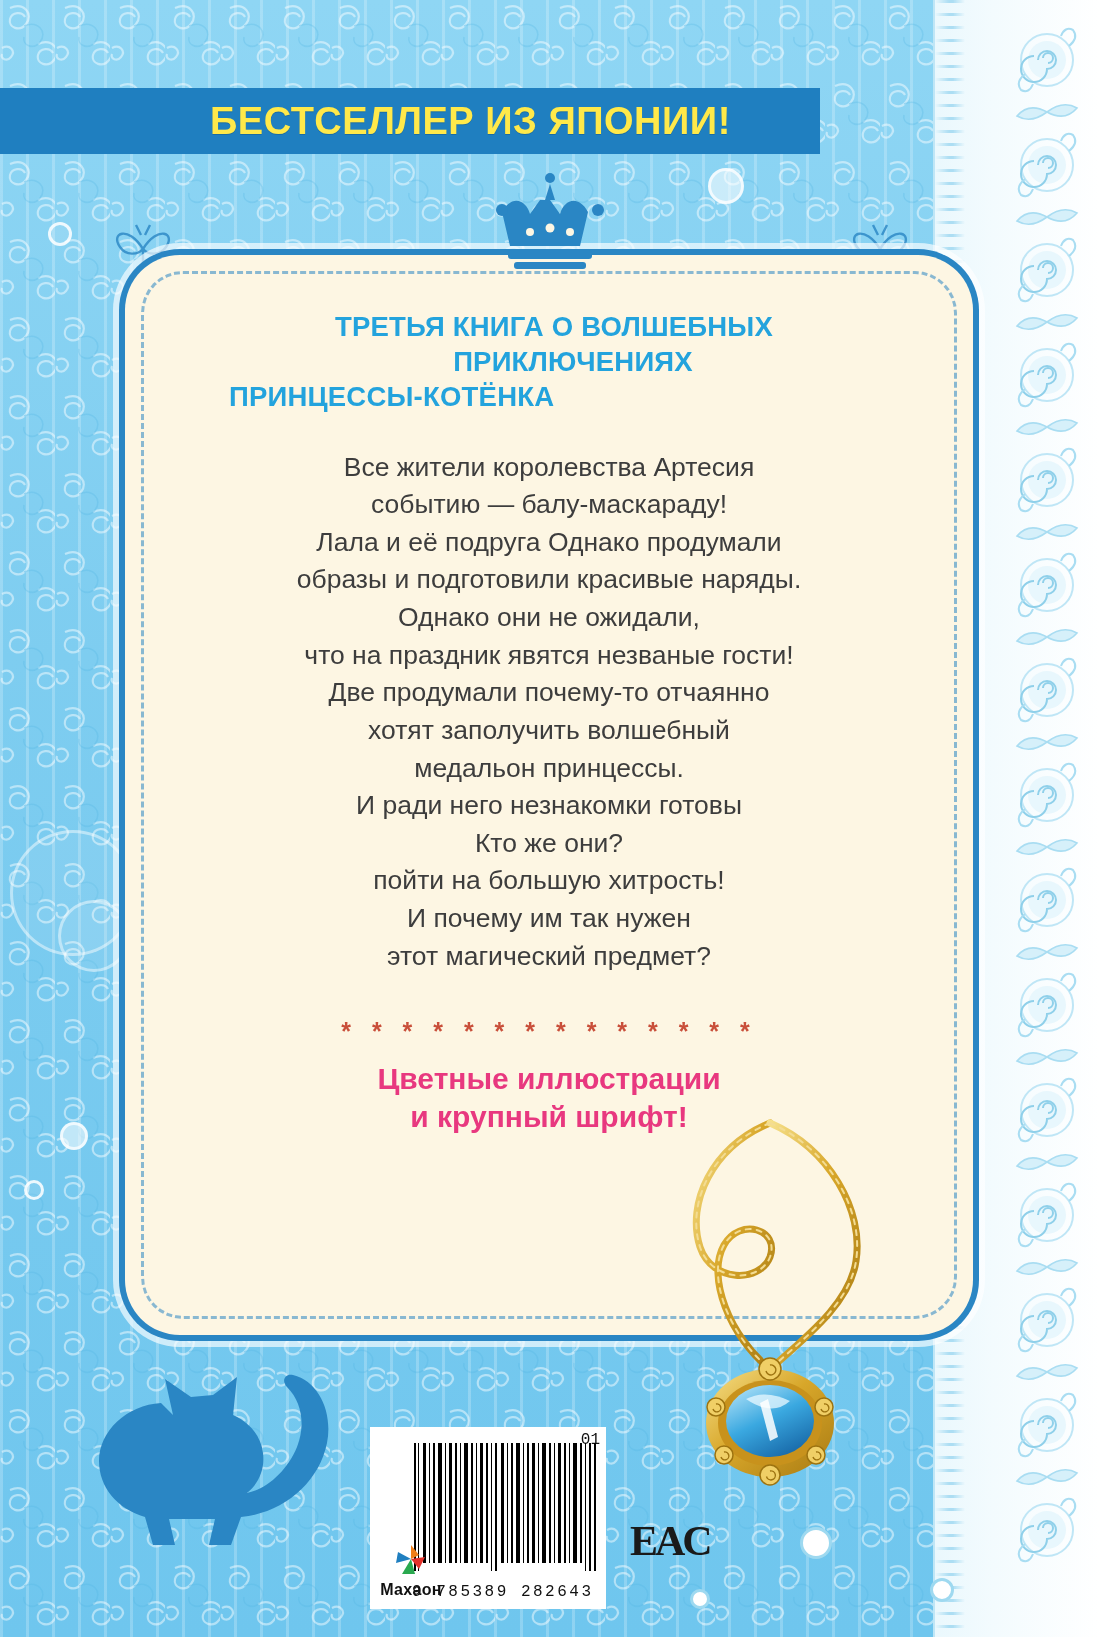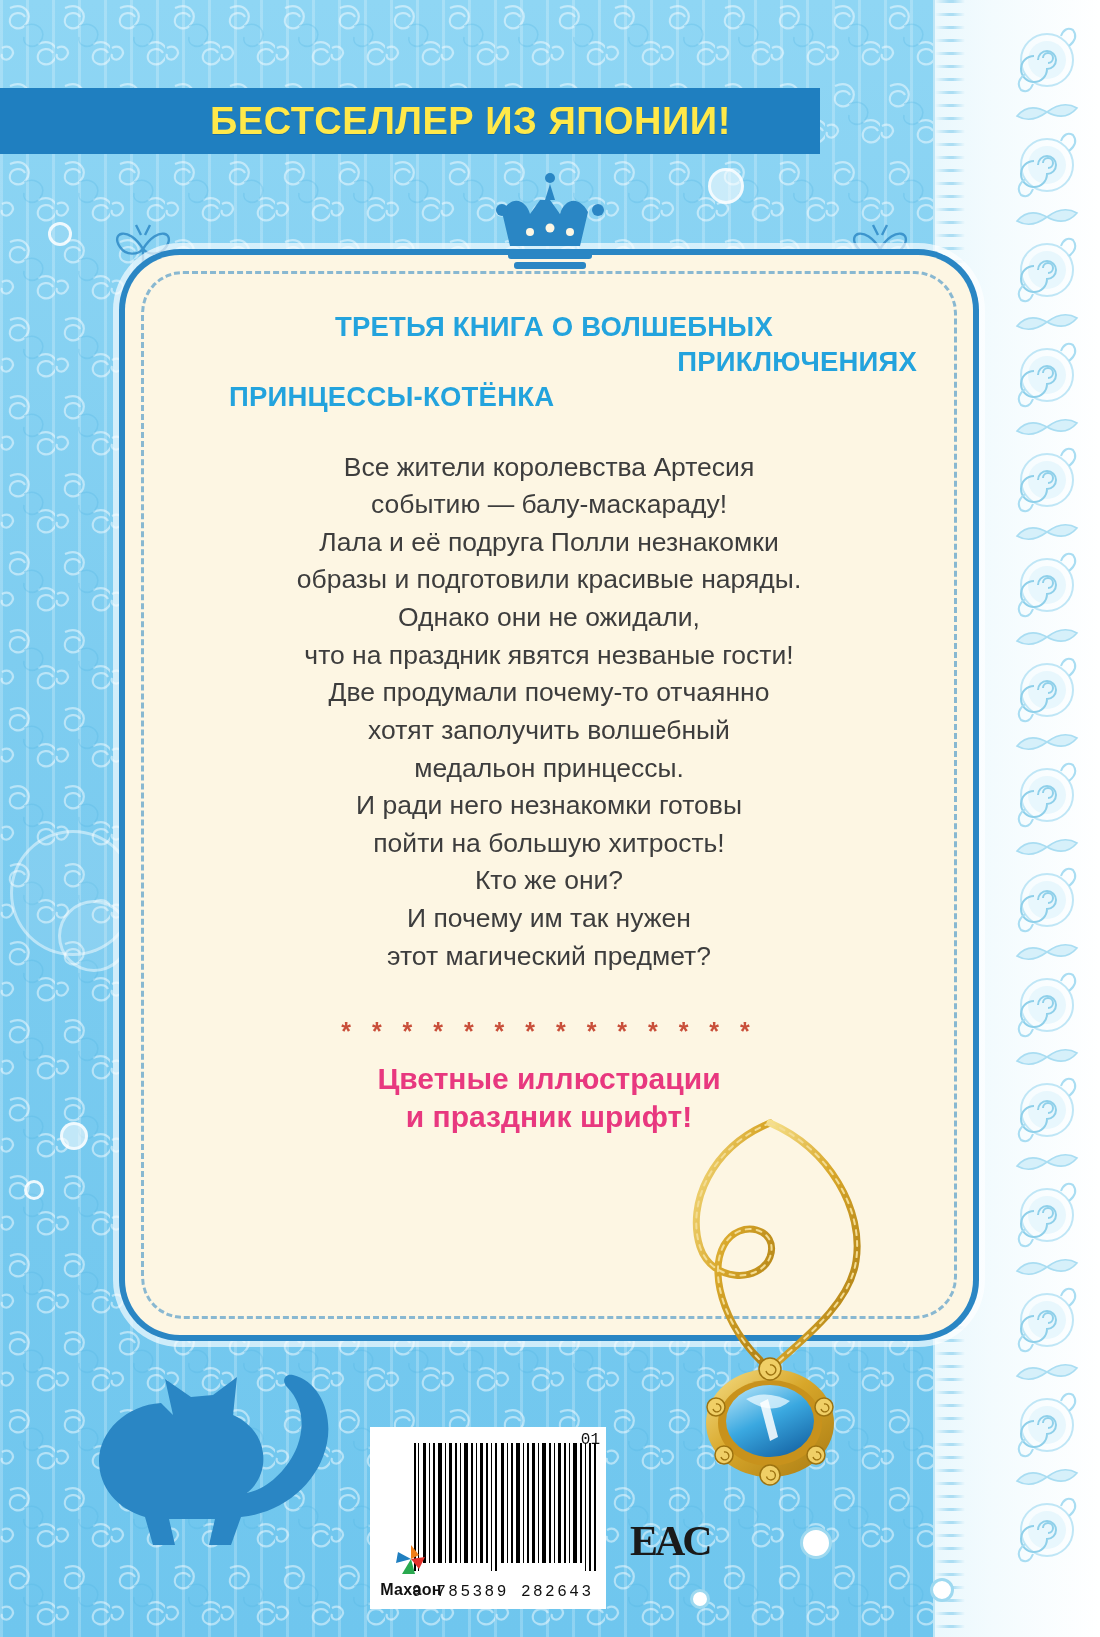--- a/index.html
+++ b/index.html
@@ -146,21 +146,21 @@
     color: #23a3dd;
     font-size: 27.5px;
     font-weight: bold;
     line-height: 1.28;
     letter-spacing: .2px;
     text-transform: uppercase;
     margin: 0 0 34px 0;
   }
   .subtitle span { display: block; }
   .sub-l1 { margin-left: 10px; }
-  .sub-l2 { text-align: right; padding-left: 48px; }
+  .sub-l2 { text-align: center; padding-left: 48px; }
   .sub-l3 { text-align: left; padding-left: 48px; }
 
   .blurb {
     color: #3d3d3d;
     font-size: 26.5px;
     line-height: 1.42;
     margin: 0;
   }
   .blurb span { display: block; }
 
@@ -413,39 +413,39 @@
 
       <div class="subtitle">
         <span class="sub-l1">ТРЕТЬЯ КНИГА О ВОЛШЕБНЫХ</span>
         <span class="sub-l2">ПРИКЛЮЧЕНИЯХ</span>
         <span class="sub-l3">ПРИНЦЕССЫ-КОТЁНКА</span>
       </div>
 
       <div class="blurb">
         <span>Все жители королевства Артесия</span>
         <span>событию — балу-маскараду!</span>
-        <span>Лала и её подруга Полли незнакомки</span>
+        <span>Лала и её подруга Однако продумали</span>
         <span>образы и подготовили красивые наряды.</span>
         <span>Однако они не ожидали,</span>
         <span>что на праздник явятся незваные гости!</span>
         <span>Две продумали почему-то отчаянно</span>
         <span>хотят заполучить волшебный</span>
         <span>медальон принцессы.</span>
         <span>И ради него незнакомки готовы</span>
+        <span>Кто же они?</span>
         <span>пойти на большую хитрость!</span>
-        <span>Кто же они?</span>
         <span>И почему им так нужен</span>
         <span>этот магический предмет?</span>
       </div>
 
       <div class="stars">* * * * * * * * * * * * * *</div>
 
       <div class="promo">
         <span>Цветные иллюстрации</span>
-        <span>и праздник шрифт!</span>
+        <span>и крупный шрифт!</span>
       </div>
 
     </div>
   </div>
 
   <svg class="cat" viewBox="0 0 330 230" xmlns="http://www.w3.org/2000/svg">
     <g fill="#2a86c4">
       <path d="M118 60 l-8 -36 l26 18 l22 -2 l24 -18 l-4 38 c18 8 28 22 30 38
                c2 16 -4 30 -16 40
                c20 -4 40 -22 50 -46

